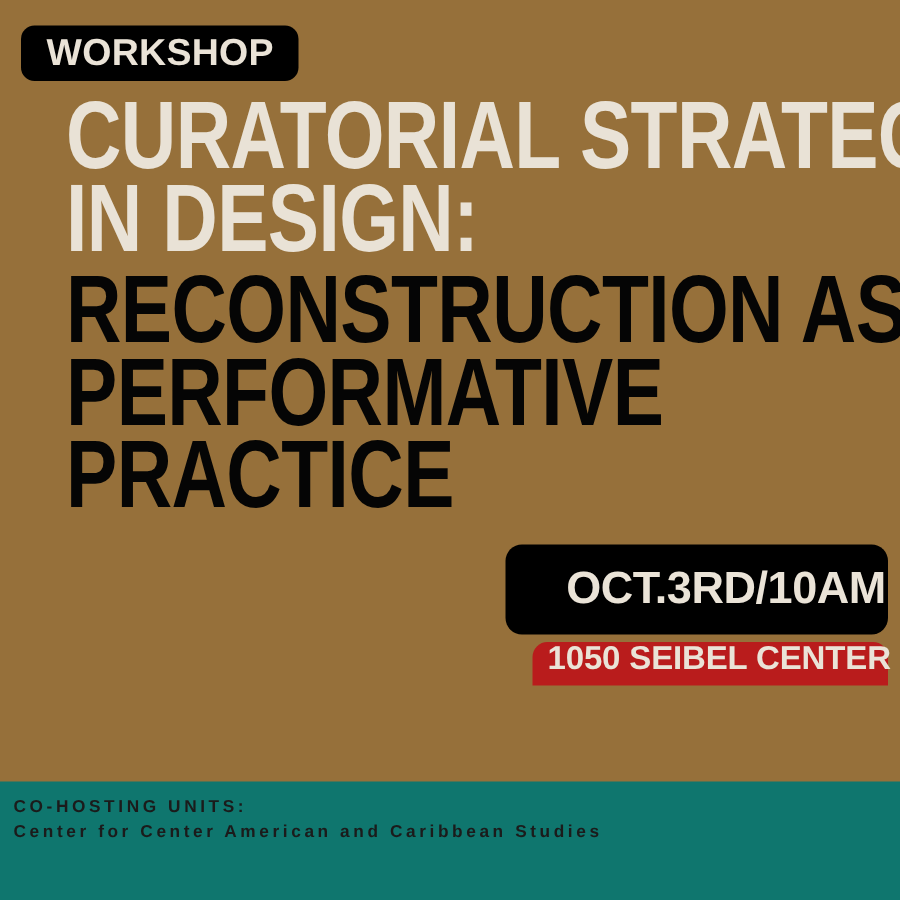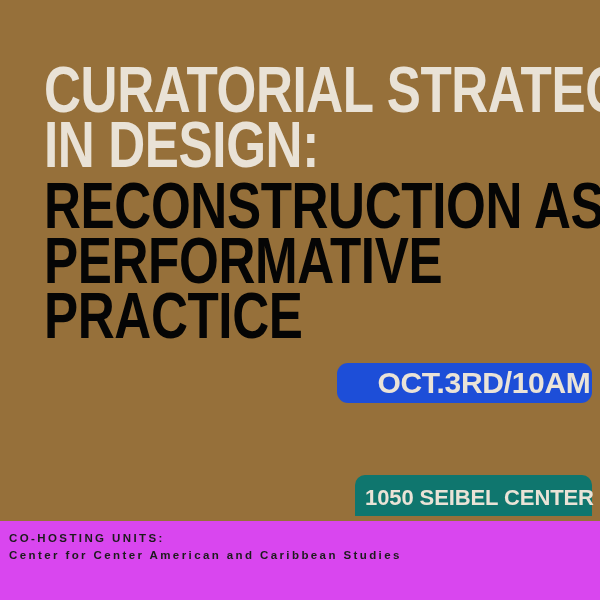--- a/index.html
+++ b/index.html
@@ -68,22 +68,22 @@
   .tl-3 { font-size: 64px; margin-top: 6px; }
   .tl-4 { font-size: 64px; }
   .tl-5 { font-size: 64px; }
 
   
   .date-badge {
     position: absolute;
     left: 337px;
     top: 363px;
     width: 255px;
-    height: 40px;
-    background: #1d4ed8;
+    height: 60px;
+    background: #000000;
     border-radius: 11px;
     display: flex;
     align-items: center;
     justify-content: center;
     box-sizing: border-box;
     padding-left: 39px;
   }
   .date-badge span {
     color: #EAE3D7;
     font-size: 30px;
@@ -95,66 +95,68 @@
   .venue-block {
     position: absolute;
     left: 355px;
     top: 428px;
     width: 237px;
     display: flex;
     flex-direction: column;
     align-items: flex-end;
   }
   .venue-line {
-    background: #0f766e;
+    background: #b91c1c;
     color: #EAE3D7;
     font-size: 22px;
     font-weight: bold;
     letter-spacing: -0.1px;
     line-height: 1;
-    padding: 12px 8px 7px 10px;
+    padding: 0 8px 7px 10px;
     box-sizing: border-box;
     white-space: nowrap;
-    margin-top: 47px;
   }
   .venue-line-1 {
     border-radius: 10px 10px 0 0;
     align-self: stretch;
     text-align: center;
   }
   .venue-line-2 {
     border-radius: 0 0 10px 10px;
     padding-right: 10px;
   }
 
   
   .footer {
     position: absolute;
     left: 0;
     top: 521px;
     width: 600px;
     height: 79px;
-    background: #d946ef;
+    background: #0f766e;
     box-sizing: border-box;
     padding: 9px 0 0 9px;
   }
   .footer-line {
     color: #1B1B1B;
     font-size: 11.5px;
     font-weight: bold;
     letter-spacing: 2.4px;
     line-height: 16.5px;
     white-space: nowrap;
   }
 </style>
 </head>
 <body>
 
 <div id="poster">
 
+  <div class="workshop-badge">
+    <span>WORKSHOP</span>
+  </div>
 
   <div class="title-block">
     <div class="title-line cream tl-1">CURATORIAL STRATEGIES</div>
     <div class="title-line cream tl-2">IN DESIGN:</div>
     <div class="title-line black tl-3">RECONSTRUCTION AS</div>
     <div class="title-line black tl-4">PERFORMATIVE</div>
     <div class="title-line black tl-5">PRACTICE</div>
   </div>
 
   <div class="date-badge">

